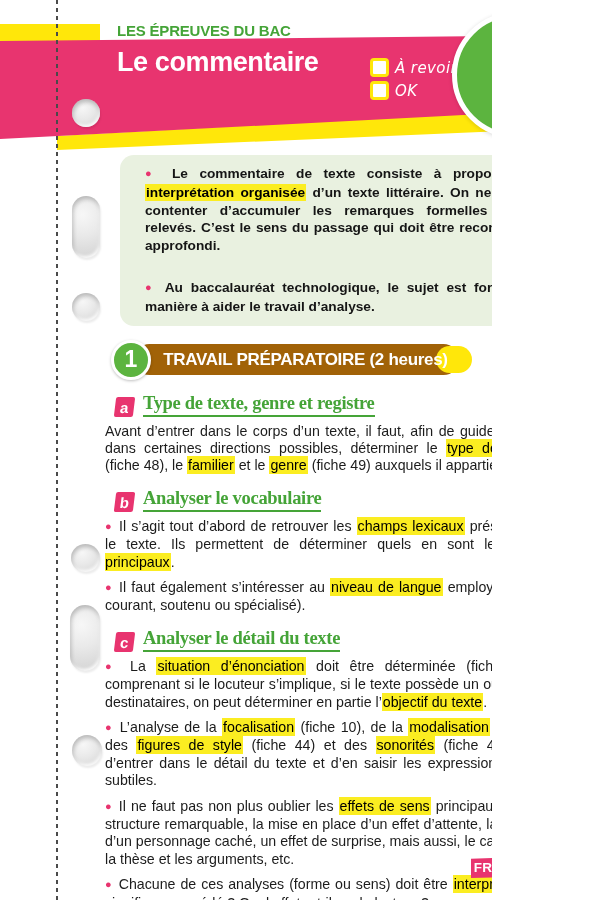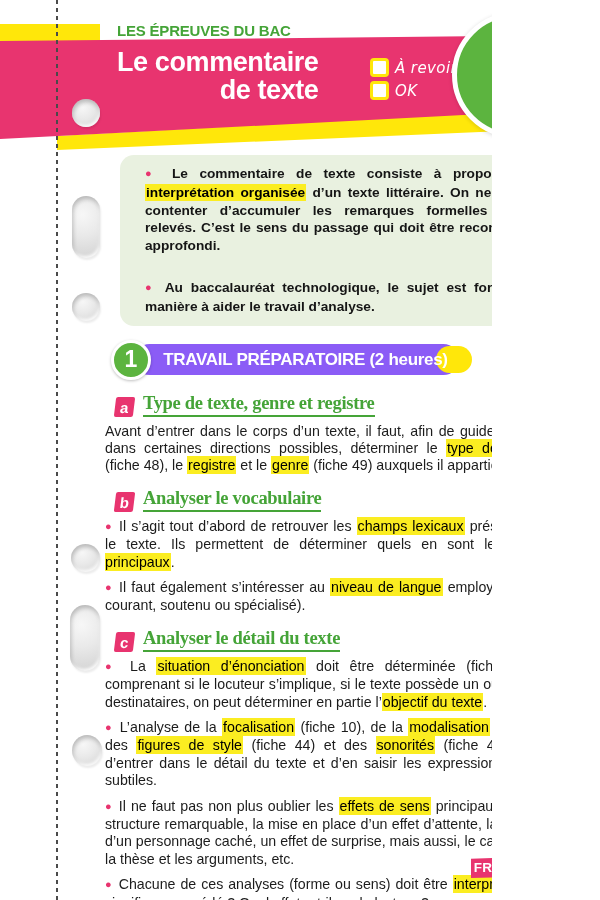--- a/index.html
+++ b/index.html
@@ -38,21 +38,21 @@
   .content{position:absolute;left:105px;top:155px;width:455px;z-index:3;color:#1c1c1c;}
 
   .intro-box{box-sizing:border-box;margin-left:15px;width:440px;background:#e9f1e0;
     border-radius:14px;padding:10px 12px 10px 25px;}
   .intro-box p{margin:0;font-size:13.7px;line-height:17.8px;font-weight:bold;
     text-align:justify;color:#151515;}
   .intro-box p + p{margin-top:24px;}
   .pdot::before{content:"● ";color:#e8346f;font-size:11px;position:relative;top:-1px;margin-right:2px;}
 
   .sec-banner{position:relative;height:40px;margin-top:14px;}
-  .sec-bar{position:absolute;left:29px;top:4px;width:307px;height:31px;background:#8b5cf6;
+  .sec-bar{position:absolute;left:29px;top:4px;width:307px;height:31px;background:#a16207;
     border-radius:16px;color:#fff;font-weight:bold;font-size:17px;line-height:31px;
     text-align:center;padding-left:18px;letter-spacing:-.3px;z-index:1;}
   .sec-bar::after{content:"";position:absolute;right:-13px;top:2px;width:36px;height:27px;
     background:#ffe70a;border-radius:14px;z-index:-1;}
   .sec-circle{position:absolute;left:6px;top:0;width:40px;height:40px;box-sizing:border-box;
     border-radius:50%;background:#5cb43f;border:3px solid #fff;z-index:2;
     display:flex;align-items:center;justify-content:center;color:#fff;
     font-size:23px;font-weight:bold;box-shadow:0 1px 3px rgba(0,0,0,.25);}
 
   .sub-head{display:flex;align-items:flex-end;gap:9px;margin:13px 0 0 10px;}
@@ -80,21 +80,20 @@
 <div class="page">
 
   <div class="banner-yellow"></div>
   <div class="banner-pink"></div>
   <div class="kicker-bar"></div>
 
   <div class="kicker">LES ÉPREUVES DU BAC</div>
 
   <div class="page-title">
     <div>Le commentaire</div>
-    <div>de texte</div>
   </div>
 
   <div class="checks">
     <div class="check-row">
       <span class="checkbox"></span>
       <span class="check-label">À revoir</span>
     </div>
     <div class="check-row">
       <span class="checkbox"></span>
       <span class="check-label">OK</span>
@@ -118,21 +117,21 @@
       </div>
       <div class="sec-circle">
         <span>1</span>
       </div>
     </div>
 
     <div class="sub-head">
       <span class="letter-box">a</span>
       <span class="sub-title">Type de texte, genre et registre</span>
     </div>
-    <p class="body-p">Avant d’entrer dans le corps d’un texte, il faut, afin de guider l’analyse dans certaines directions possibles, déterminer le <mark class="hl">type de discours</mark> (fiche 48), le <mark class="hl">registre</mark> et le <mark class="hl">genre</mark> (fiche 49) auxquels il appartient.</p>
+    <p class="body-p">Avant d’entrer dans le corps d’un texte, il faut, afin de guider l’analyse dans certaines directions possibles, déterminer le <mark class="hl">type de discours</mark> (fiche 48), le <mark class="hl">familier</mark> et le <mark class="hl">genre</mark> (fiche 49) auxquels il appartient.</p>
 
     <div class="sub-head">
       <span class="letter-box">b</span>
       <span class="sub-title">Analyser le vocabulaire</span>
     </div>
     <p class="body-p pdot">Il s’agit tout d’abord de retrouver les <mark class="hl">champs lexicaux</mark> présents dans le texte. Ils permettent de déterminer quels en sont les <mark class="hl">thèmes principaux</mark>.</p>
     <p class="body-p pdot">Il faut également s’intéresser au <mark class="hl">niveau de langue</mark> employé (familier, courant, soutenu ou spécialisé).</p>
 
     <div class="sub-head">
       <span class="letter-box">c</span>

